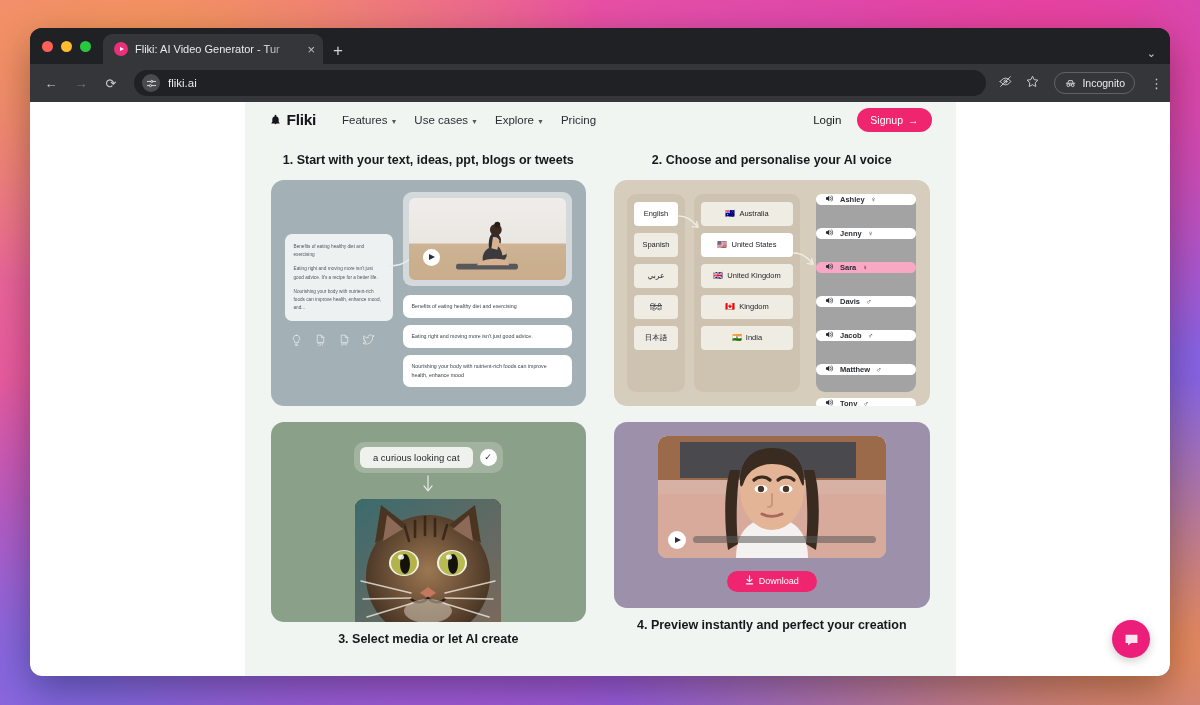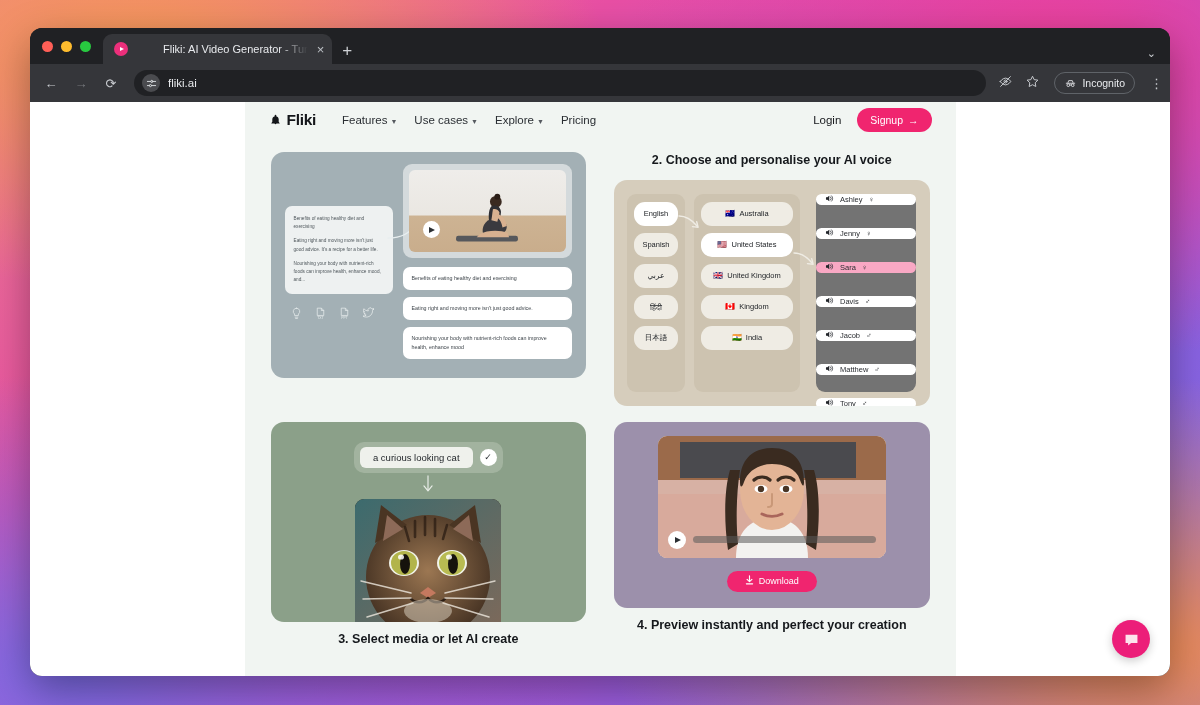--- a/index.html
+++ b/index.html
@@ -66,21 +66,20 @@
     border-top: 2.6px solid transparent;
     border-bottom: 2.6px solid transparent;
     margin-left: 1px;
   }
   .tab-title {
     font-size: 11px; color: #e8eaed;
     white-space: nowrap; overflow: hidden;
     flex: 1;
     -webkit-mask-image: linear-gradient(90deg, #000 80%, transparent 100%);
     mask-image: linear-gradient(90deg, #000 80%, transparent 100%);
-    margin-left: 28px;
   }
   .tab-close { font-size: 13px; color: #bdc1c6; line-height: 1; flex: none; padding-left: 2px;}
   .newtab { font-size: 17px; color: #cfd2d6; margin-left: 10px; margin-bottom: 5px; line-height: 1; }
   .tabstrip-right {
     margin-left: auto; margin-bottom: 4px;
     color: #cfd2d6; font-size: 11px; padding-right: 4px;
   }
 
   
   .toolbar {
@@ -205,23 +204,23 @@
     font-size: 5.3px; line-height: 1.7; color: #3c4349;
     padding: 7px 9px;
   }
   .curve1 { position: absolute; left: 116px; top: 66px; }
 
   
   .card2 { background: #d6cdbc; height: 226px; padding: 14px 13px; display: flex; gap: 9px; position: relative;}
   .col-pane { background: #cdc3b0; border-radius: 9px; padding: 8px 7px; display: flex; flex-direction: column; gap: 7px; }
   .col-lang { width: 58px; }
   .col-country { width: 106px; }
-  .col-voice { background: #737373; padding: 0; gap: 23px; width: 100px; margin-left: 7px; }
+  .col-voice { background: #a3a3a3; padding: 0; gap: 23px; width: 100px; margin-left: 7px; font-weight: bold; }
   .chip {
-    background: #efece4; border-radius: 11px;
+    background: #efece4; border-radius: 4px;
     height: 24px; display: flex; align-items: center; justify-content: center;
     font-size: 7.5px; color: #23262a; white-space: nowrap;
   }
   .chip.active { background: #ffffff; }
   .chip.flag { gap: 4px; font-size: 7.5px; }
   .flag-em { font-size: 8px; line-height: 1; }
   .voice {
     background: #ffffff; border-radius: 8px; height: 20px;
     display: flex; align-items: center; gap: 6px;
     padding: 0 9px; font-size: 7.5px; color: #2a2d31;
@@ -385,20 +384,21 @@
           <button class="signup">
             <span>Signup</span>
             <span>→</span>
           </button>
         </div>
       </div>
 
       <div class="steps">
 
         <div class="step">
+          <div class="step-title above">1. Start with your text, ideas, ppt, blogs or tweets</div>
           <div class="card card1">
             <div class="c1-left">
               <div class="note">
                 <p>Benefits of eating healthy diet and exercising</p>
                 <p>Eating right and moving more isn't just good advice. It's a recipe for a better life.</p>
                 <p>Nourishing your body with nutrient-rich foods can improve health, enhance mood, and...</p>
               </div>
               <div class="c1-icons">
                 <span>
                   <svg width="11" height="13" viewBox="0 0 16 20" fill="none" stroke="#eaefef" stroke-width="1.1" stroke-linecap="round">

